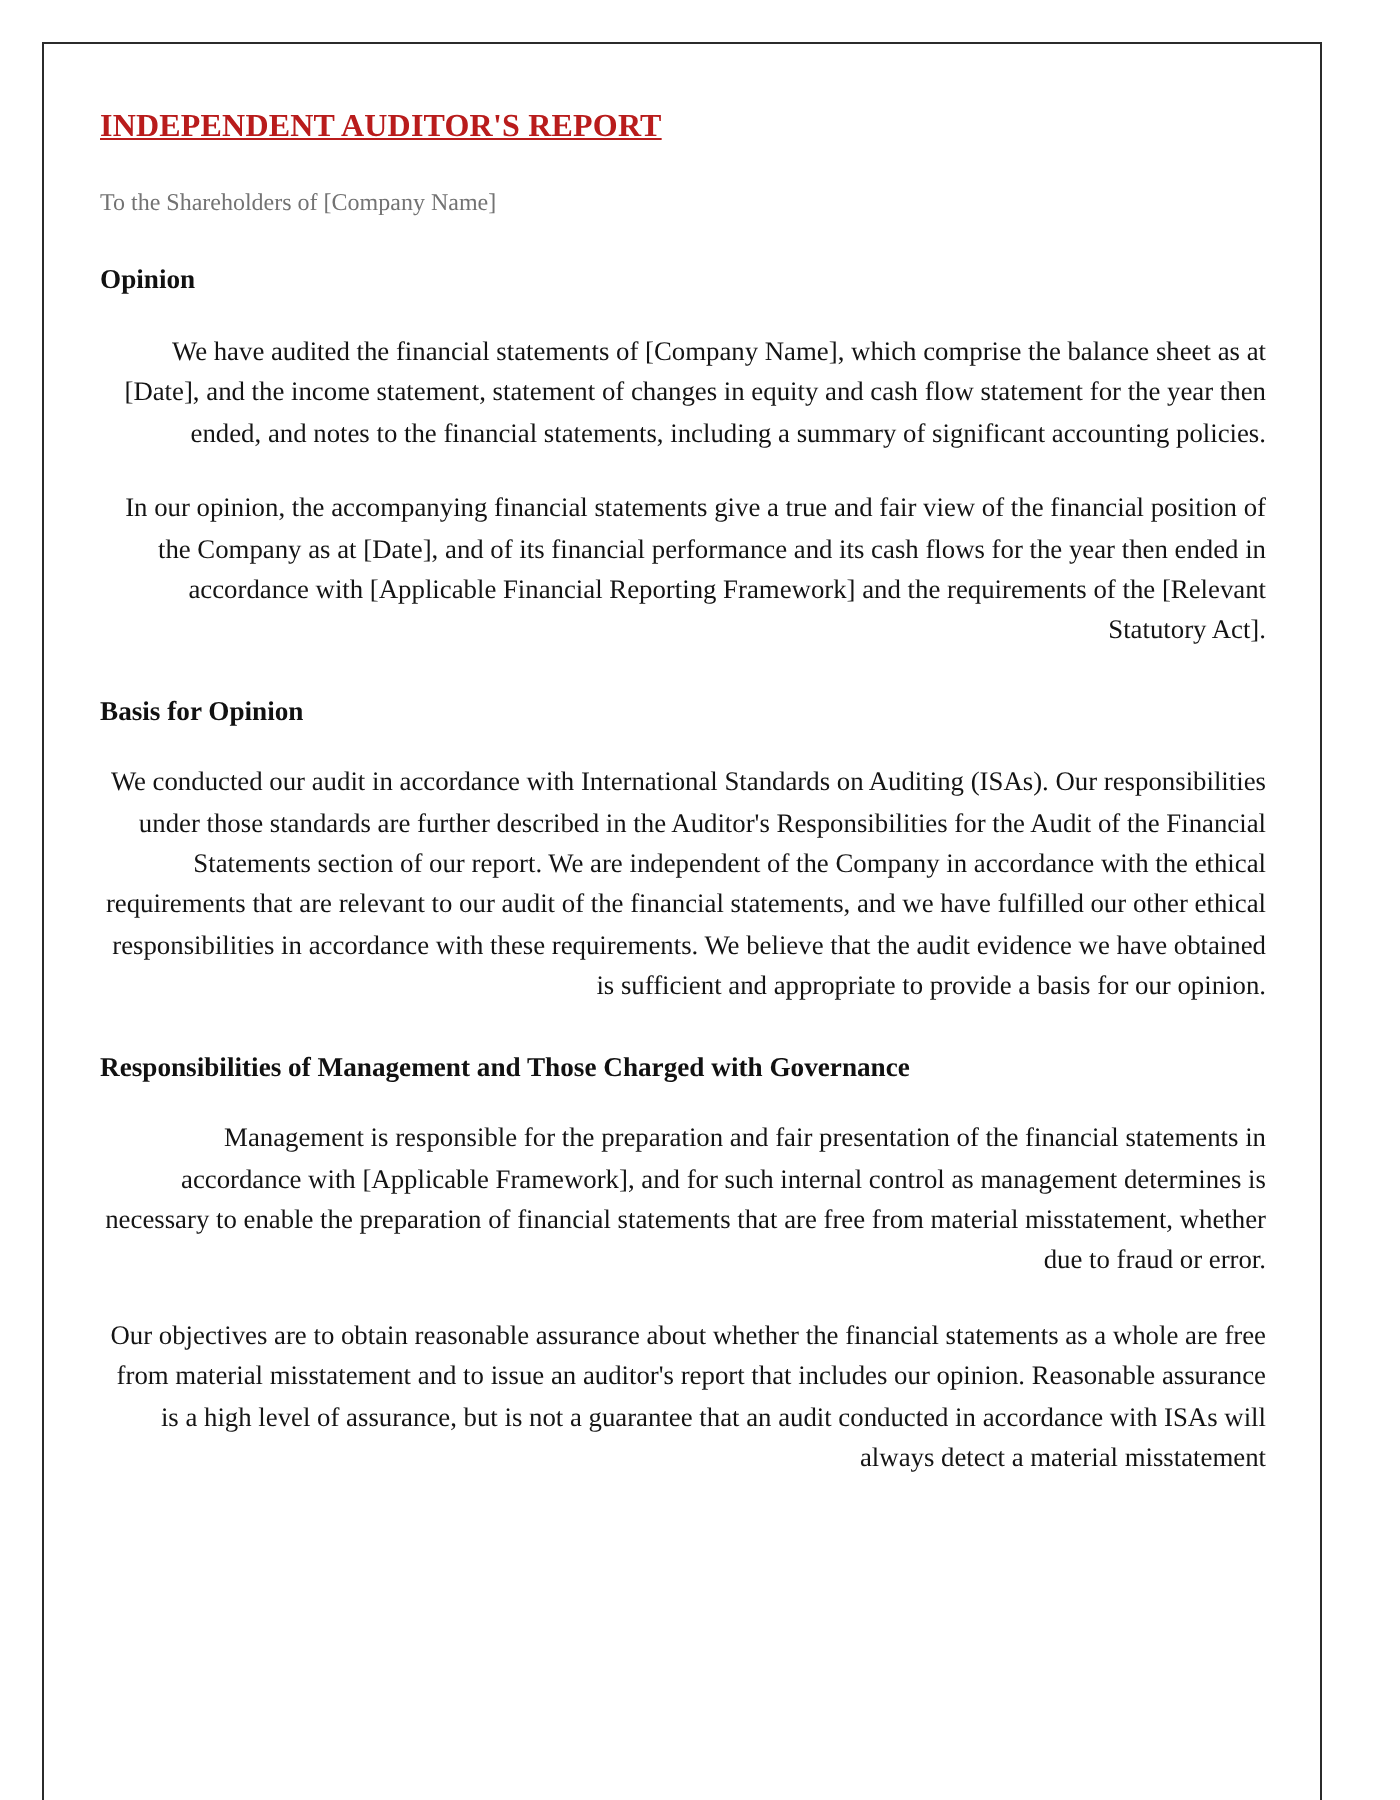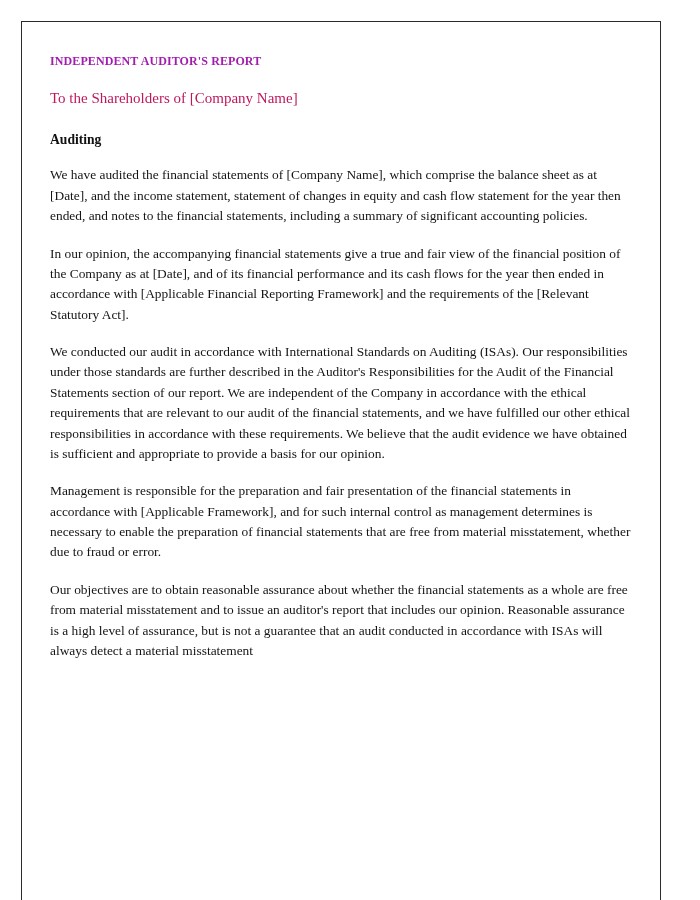--- a/index.html
+++ b/index.html
@@ -28,76 +28,79 @@
     border-bottom: none;
     box-sizing: border-box;
     overflow: hidden;
   }
 
   .page-body {
     padding: 26px 27px 0 28px;
   }
 
   h1.doc-title {
-    font-size: 12px;
+    font-size: 16px;
     font-weight: bold;
-    color: #a21caf;
+    color: #b91c1c;
     margin: 6px 0 0 0;
     letter-spacing: 0.1px;
     line-height: 1.25;
+    text-decoration: underline;
   }
 
   h2.section-heading {
     font-size: 13.6px;
     font-weight: bold;
     color: #111111;
     margin: 21px 0 0 0;
     line-height: 1.3;
   }
 
   p.addressee {
-    font-size: 15px;
-    color: #be185d;
+    font-size: 12px;
+    color: #737373;
     margin: 19px 0 0 0;
     line-height: 1.45;
   }
 
   p.body-text {
     font-size: 13.4px;
     color: #141414;
     margin: 17px 0 0 0;
     line-height: 1.52;
-    text-align: left;
+    text-align: right;
     font-family: Liberation Serif, serif;
   }
 
   
   p.body-text.clipped {
     margin-bottom: 12px;
   }
 </style>
 </head>
 <body>
 
 <div class="page">
   <div class="page-body">
 
     <h1 class="doc-title">INDEPENDENT AUDITOR'S REPORT</h1>
 
     <p class="addressee">To the Shareholders of [Company Name]</p>
 
-    <h2 class="section-heading">Auditing</h2>
+    <h2 class="section-heading">Opinion</h2>
 
     <p class="body-text">We have audited the financial statements of [Company Name], which comprise the balance sheet as at [Date], and the income statement, statement of changes in equity and cash flow statement for the year then ended, and notes to the financial statements, including a summary of significant accounting policies.</p>
 
     <p class="body-text">In our opinion, the accompanying financial statements give a true and fair view of the financial position of the Company as at [Date], and of its financial performance and its cash flows for the year then ended in accordance with [Applicable Financial Reporting Framework] and the requirements of the [Relevant Statutory Act].</p>
 
+    <h2 class="section-heading">Basis for Opinion</h2>
 
     <p class="body-text">We conducted our audit in accordance with International Standards on Auditing (ISAs). Our responsibilities under those standards are further described in the Auditor's Responsibilities for the Audit of the Financial Statements section of our report. We are independent of the Company in accordance with the ethical requirements that are relevant to our audit of the financial statements, and we have fulfilled our other ethical responsibilities in accordance with these requirements. We believe that the audit evidence we have obtained is sufficient and appropriate to provide a basis for our opinion.</p>
 
+    <h2 class="section-heading">Responsibilities of Management and Those Charged with Governance</h2>
 
     <p class="body-text">Management is responsible for the preparation and fair presentation of the financial statements in accordance with [Applicable Framework], and for such internal control as management determines is necessary to enable the preparation of financial statements that are free from material misstatement, whether due to fraud or error.</p>
 
 
 
     <p class="body-text clipped">Our objectives are to obtain reasonable assurance about whether the financial statements as a whole are free from material misstatement and to issue an auditor's report that includes our opinion. Reasonable assurance is a high level of assurance, but is not a guarantee that an audit conducted in accordance with ISAs will always detect a material misstatement</p>
 
   </div>
 </div>
 

